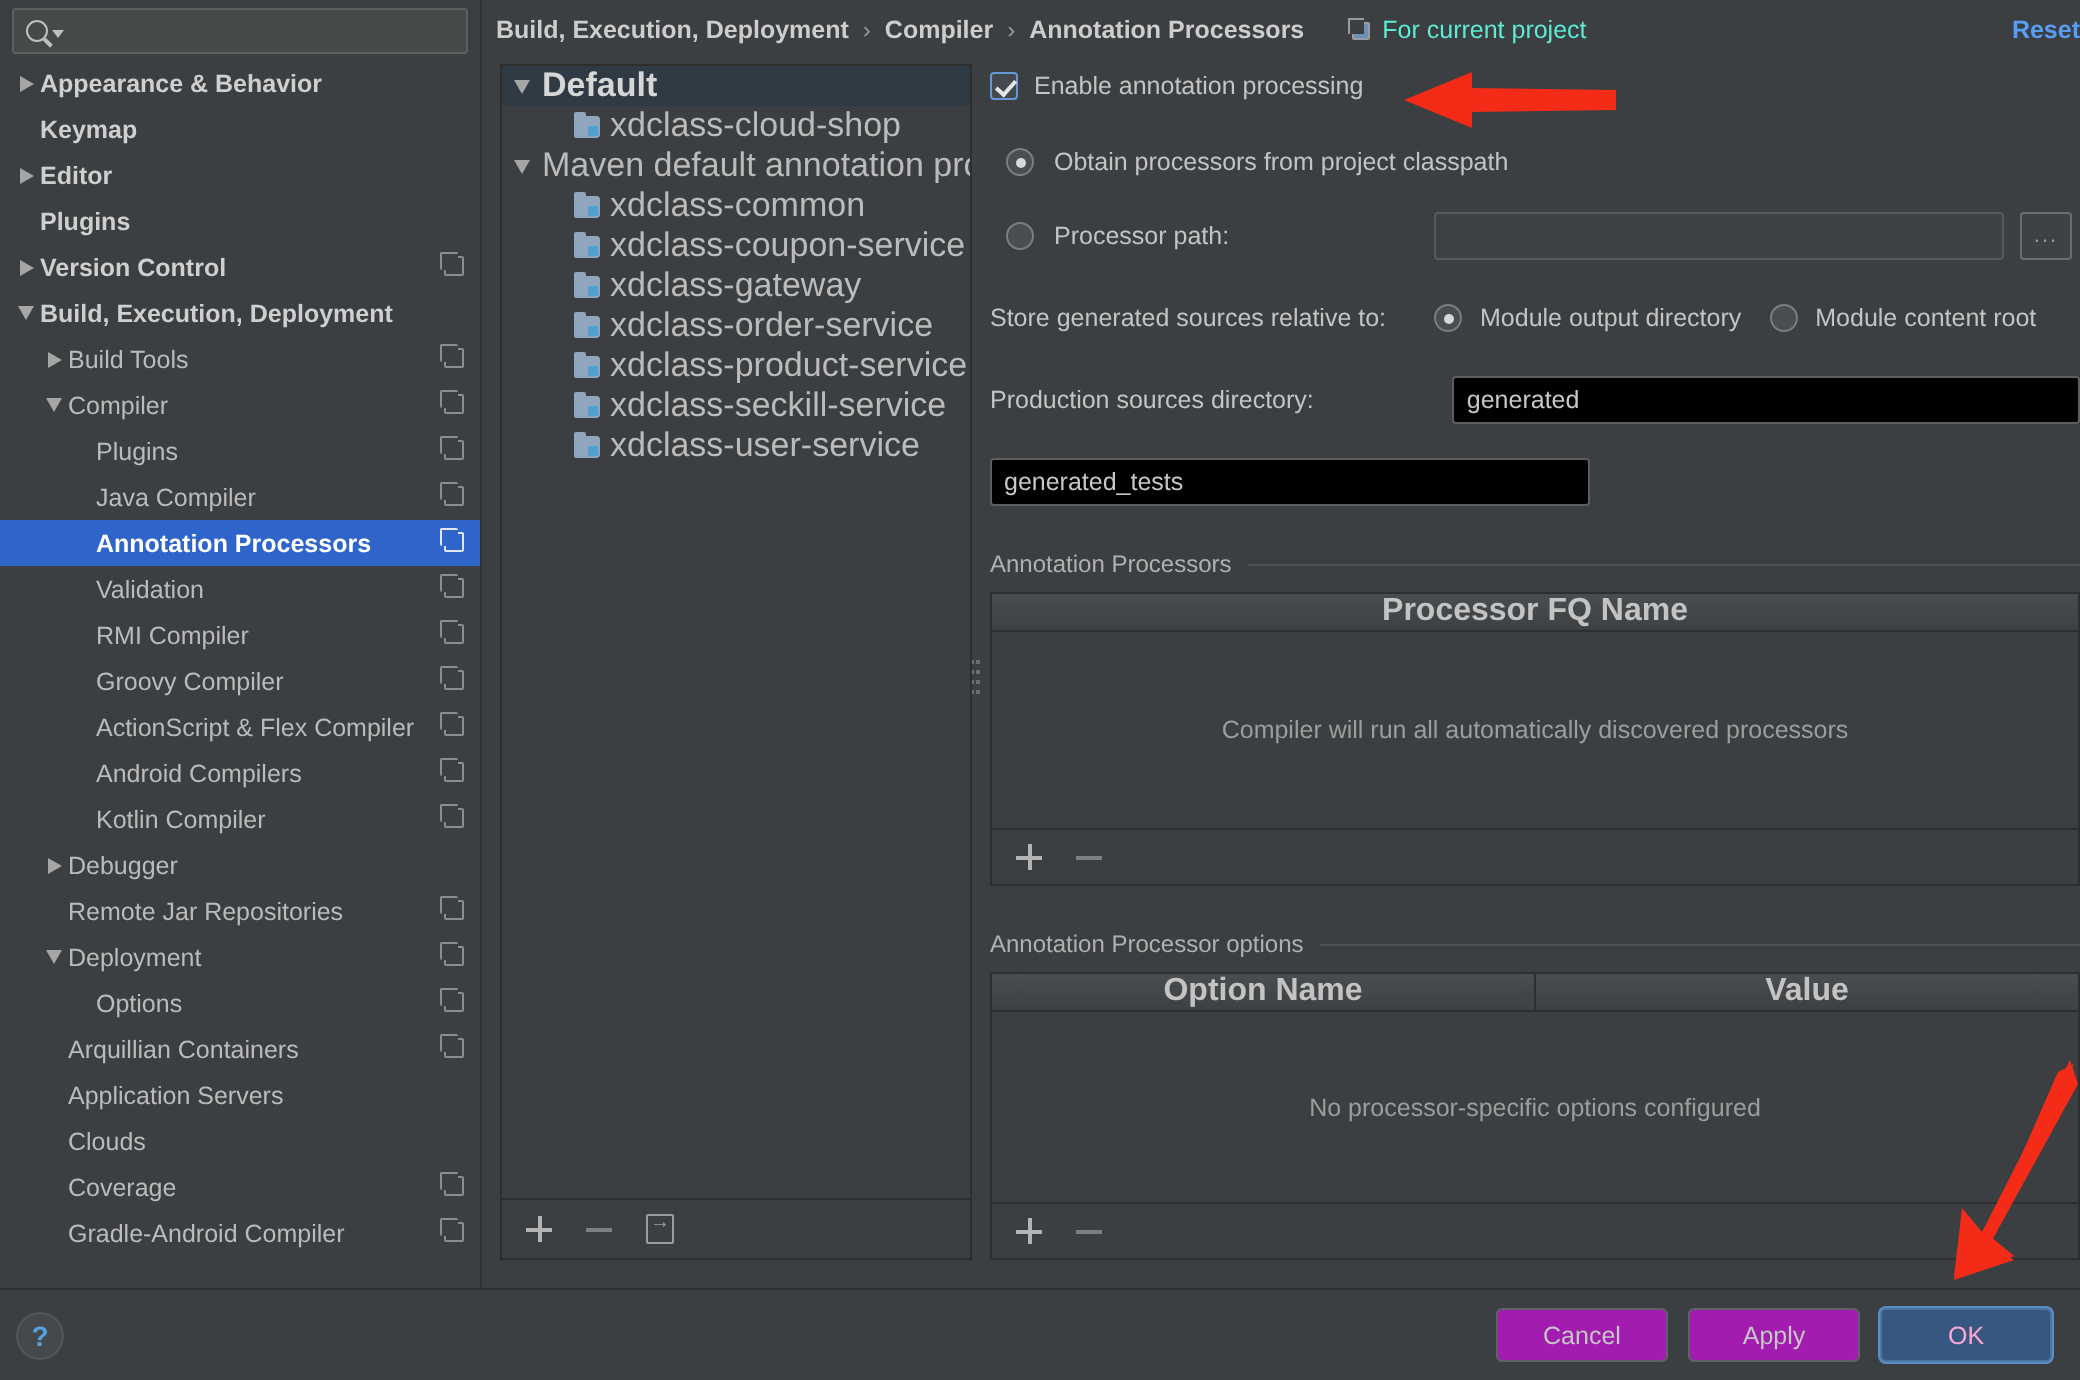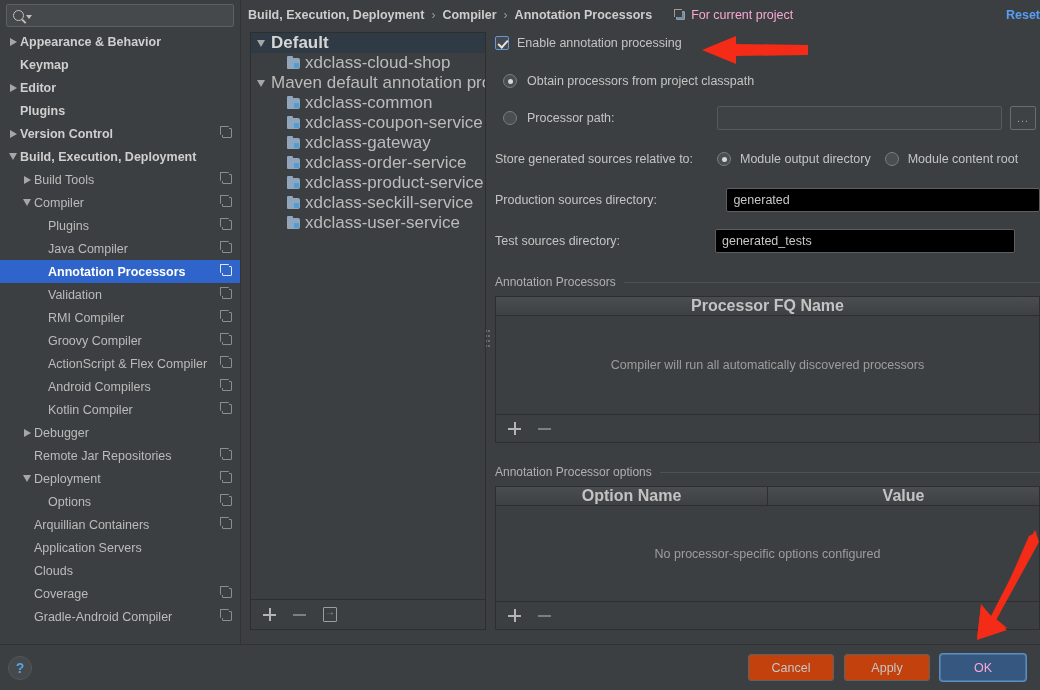--- a/index.html
+++ b/index.html
@@ -113,21 +113,21 @@
 
   
   .crumb-bar {
     position: absolute; left: 248px; top: 0; right: 0; height: 30px;
     display: flex; align-items: center; white-space: nowrap; overflow: hidden;
   }
   .crumb { font-weight: bold; color: #cdcdcd; font-size: 12.5px; }
   .crumb-sep { color: #9a9a9a; margin: 0 7px; font-size: 12px; }
   .proj-scope {
     margin-left: 24px; display: flex; align-items: center;
-    color: #f9a8d4; font-size: 12.5px;
+    color: #5eead4; font-size: 12.5px;
   }
   .proj-icon {
     position: relative; width: 9px; height: 9px; margin-right: 6px;
     border: 1px solid #9b9b9b; border-radius: 1px; background: #6b8fb5;
   }
   .proj-icon::before {
     content: ""; position: absolute; left: -3px; top: -3px;
     width: 7px; height: 7px; border: 1px solid #9b9b9b;
     border-right: none; border-bottom: none; background: #3c3f41;
   }
@@ -278,21 +278,21 @@
     color: #56a2e0; font-size: 14px; font-weight: bold;
     display: flex; align-items: center; justify-content: center;
     cursor: pointer;
   }
   .btns { margin-left: auto; margin-right: 14px; display: flex; gap: 10px; }
   .btn {
     min-width: 86px; height: 27px; border-radius: 3px;
     display: flex; align-items: center; justify-content: center;
     font-size: 12.5px; cursor: pointer;
   }
-  .btn.normal { background: #c2410c; border: 1px solid #5e6264; color: #c6c6c6; }
+  .btn.normal { background: #a21caf; border: 1px solid #5e6264; color: #c6c6c6; }
   .btn.primary { background: #365880; border: 1px solid #4b76a2; color: #f9a8d4; }
   .btn.primary.focused { box-shadow: 0 0 0 1px #5a8ec4; }
 
   
   .arrow { position: absolute; pointer-events: none; }
 </style>
 </head>
 <body>
 
 <div id="app">
@@ -581,21 +581,20 @@
       <div class="radio" style="margin-left:14px;"></div>
       <span class="lbl" style="margin-left:9px;">Module content root</span>
     </div>
 
     <div class="row" style="height:24px; margin-top:18px;gap:16px;">
       <span class="lbl" style="width:220px;">Production sources directory:</span>
       <input class="tinput" style="width: 320px;" type="text" value="generated">
     </div>
 
     <div class="row" style="height:24px; margin-top:17px;">
-      <span class="lbl" style="width:220px;">Test sources directory:</span>
       <input class="tinput" style="width: 300px;" type="text" value="generated_tests">
     </div>
 
     <div class="sect-title-row" style="margin-top:22px;">
       <span class="sect-title">Annotation Processors</span>
       <span class="sect-line"></span>
     </div>
     <div class="tbl" style="margin-top:7px;">
       <div class="tbl-head">
         <div class="th">Processor FQ Name</div>

